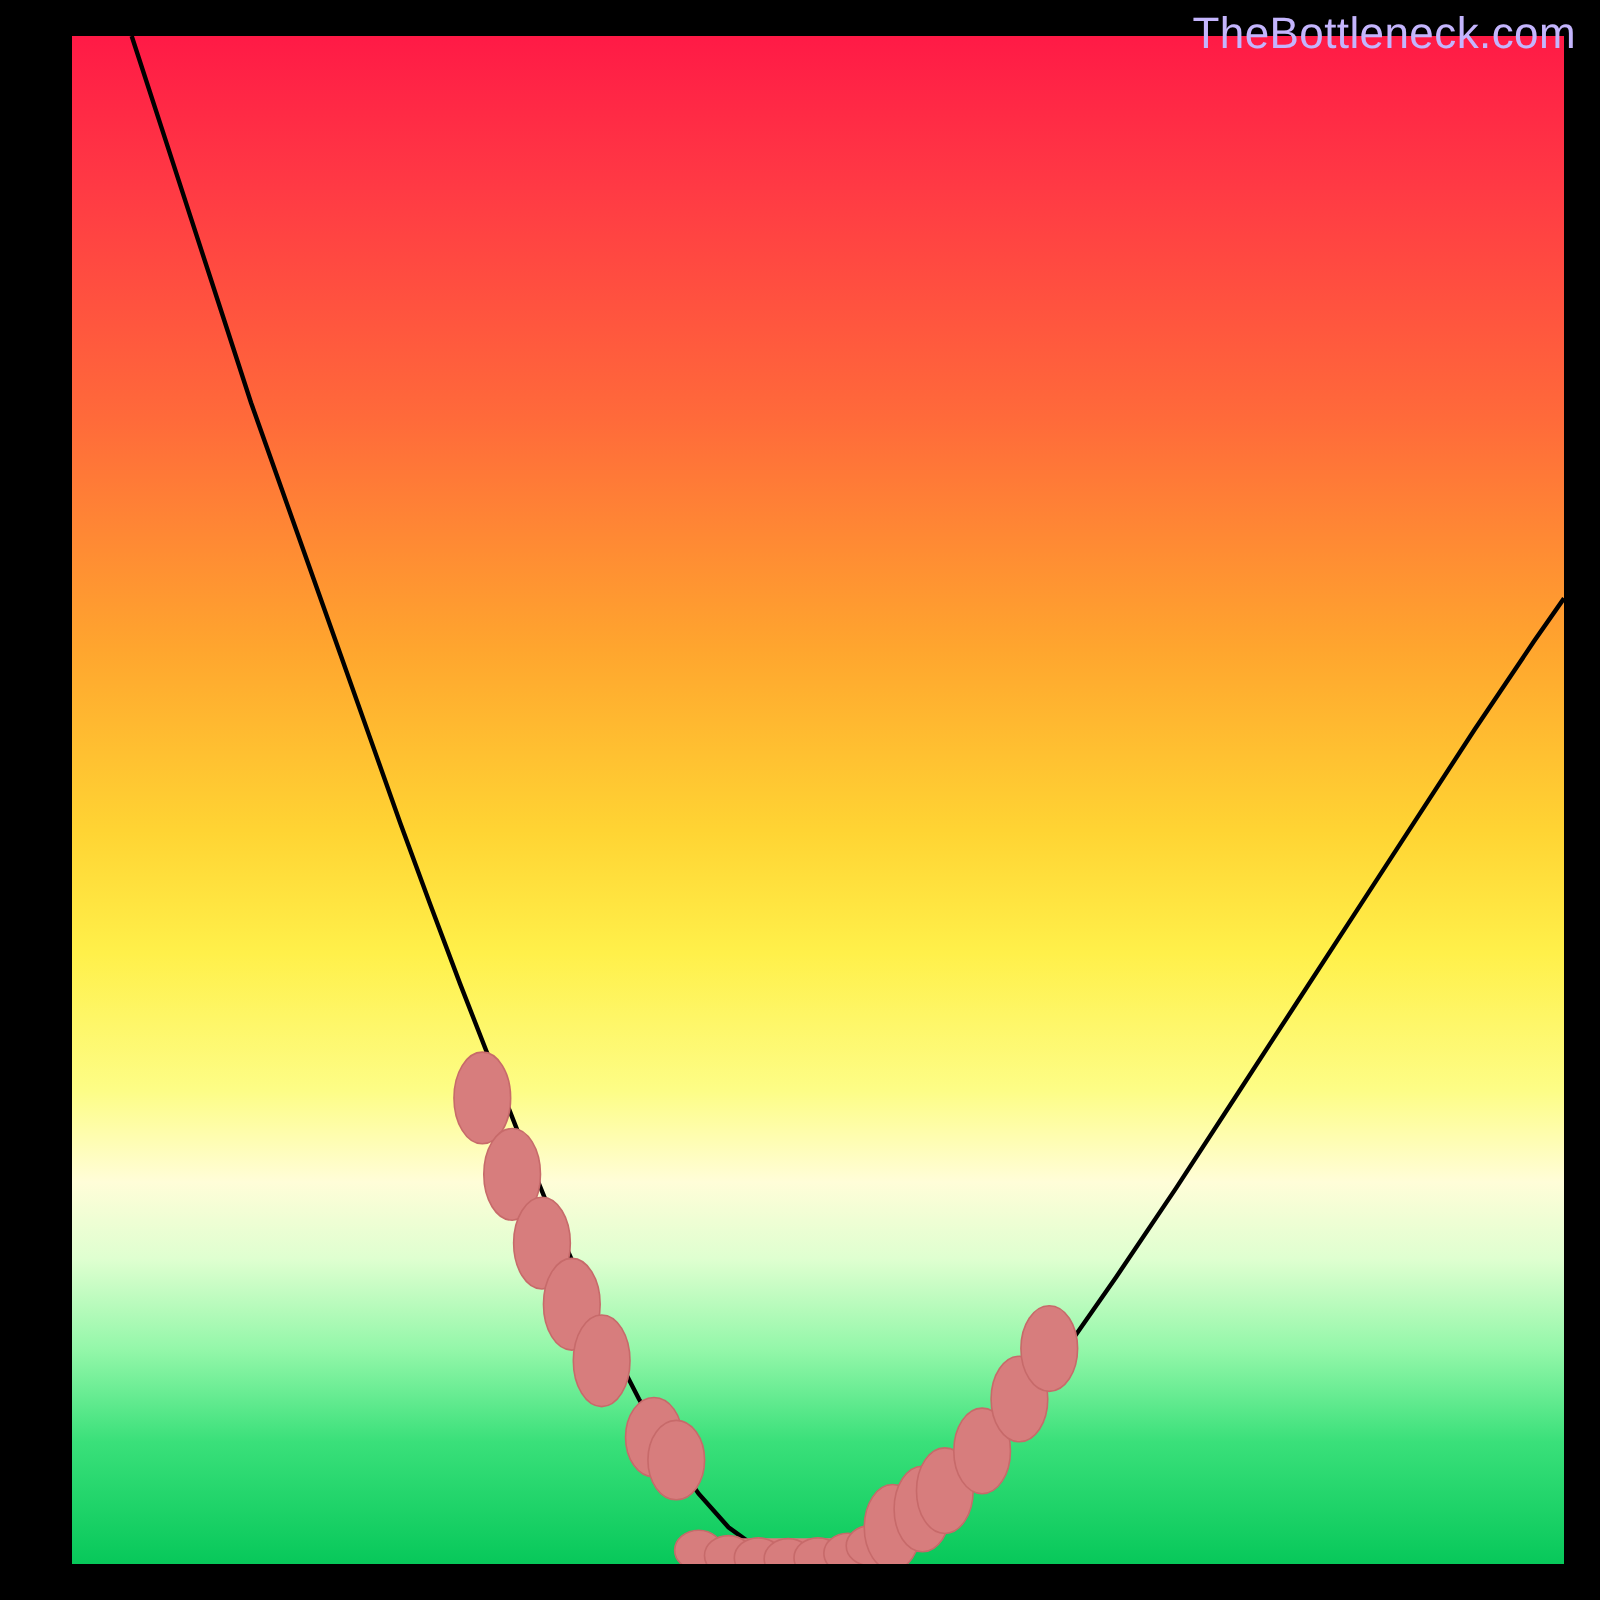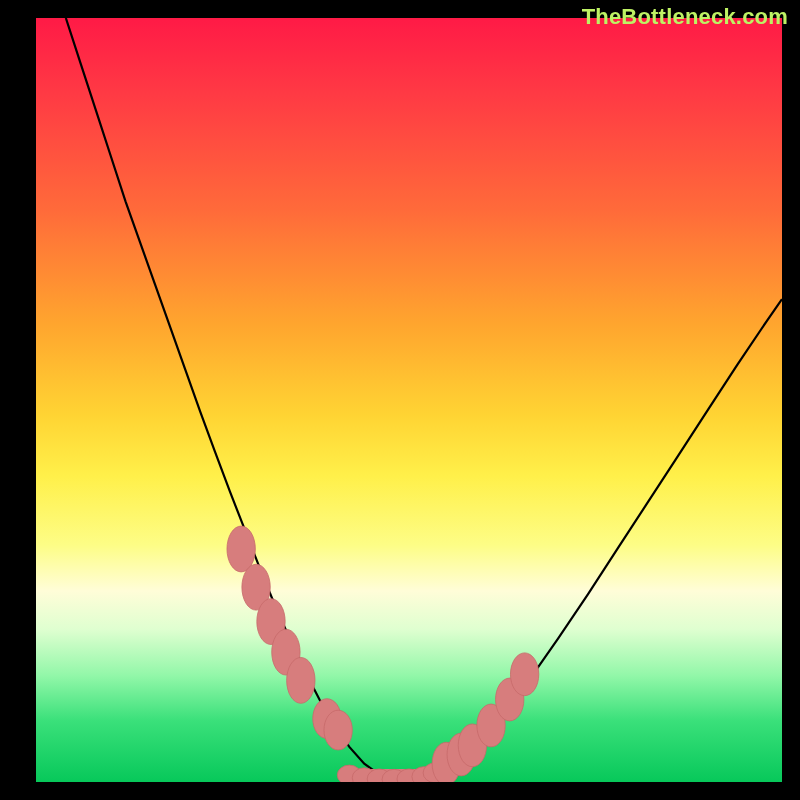--- a/index.html
+++ b/index.html
@@ -42,23 +42,23 @@
     position: absolute;
     left: 0;
     top: 0;
     width: 746px;
     height: 764px;
   }
   .watermark {
     position: absolute;
     top: 4px;
     right: 12px;
-    color: #bef264;
+    color: #c4b5fd;
     font-size: 22px;
-    font-weight: 700;
+    font-weight: 400;
     letter-spacing: 0.2px;
     user-select: none;
   }
 </style>
 </head>
 <body>
 
 <div class="frame">
   <div class="plot">
     <svg class="chart-svg" viewBox="0 0 746 764" preserveAspectRatio="none">

